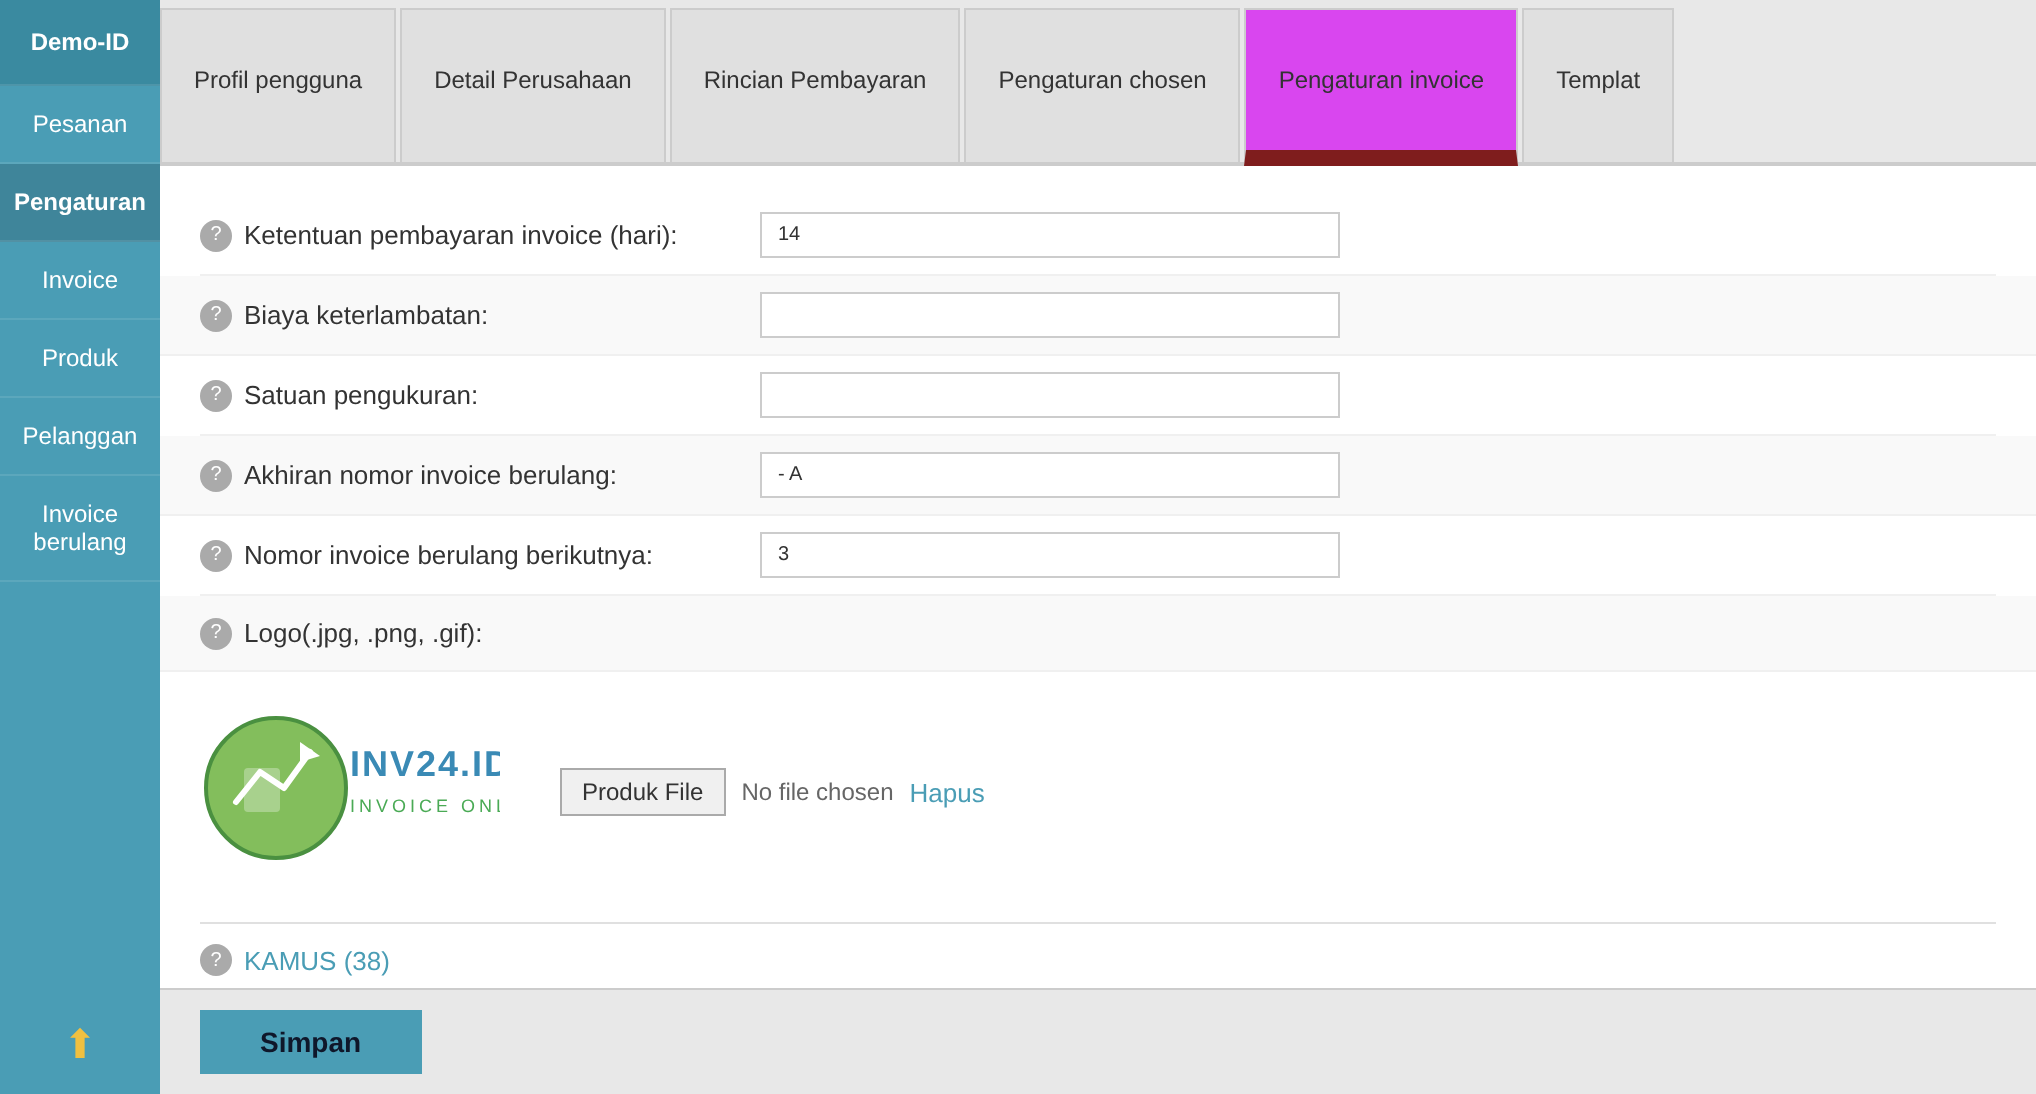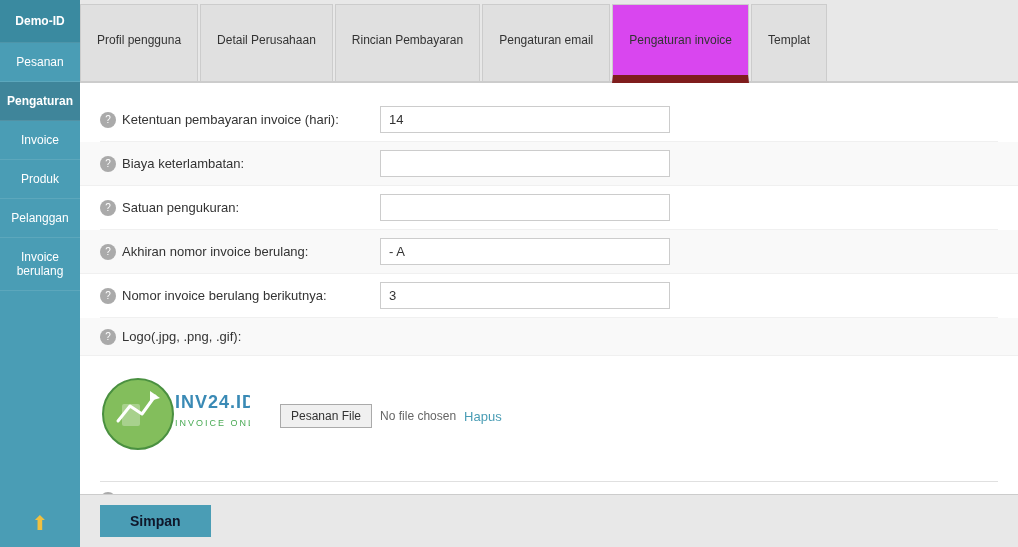--- a/index.html
+++ b/index.html
@@ -106,21 +106,21 @@
       justify-content: center;
       margin-right: 6px;
       flex-shrink: 0;
       cursor: pointer;
     }
 
     .form-input {
       width: 290px;
       padding: 5px 8px;
       border: 1px solid #ccc;
-      font-size: 13px;
+      font-size: 10px;
       color: #333;
       background: white;
     }
 
     
     .logo-section {
       display: flex;
       align-items: center;
       padding: 20px 0;
       gap: 30px;
@@ -210,21 +210,21 @@
     <div class="sidebar-icon-btn">⬆</div>
   </div>
 </div>
 
 <div class="main">
 
   <div class="tabs">
     <div class="tab">Profil pengguna</div>
     <div class="tab">Detail Perusahaan</div>
     <div class="tab">Rincian Pembayaran</div>
-    <div class="tab">Pengaturan email</div>
+    <div class="tab">Pengaturan chosen</div>
     <div class="tab active">Pengaturan invoice</div>
     <div class="tab">Templat</div>
   </div>
 
   <div class="content">
 
     <div class="form-row">
       <div class="form-label">
         <span class="help-icon">?</span>
         <span>Ketentuan pembayaran invoice (hari):</span>
@@ -284,21 +284,21 @@
 
           <rect x="22" y="28" width="18" height="22" rx="2" fill="white" opacity="0.3"></rect>
 
           <text x="75" y="32" font-family="Arial" font-size="18" font-weight="bold" fill="#3a8ab5" letter-spacing="1">INV24.ID</text>
 
           <text x="75" y="50" font-family="Arial" font-size="9" fill="#4aaa55" letter-spacing="2">INVOICE ONLINE</text>
         </svg>
       </div>
 
       <div class="file-input-area">
-        <button class="choose-file-btn">Pesanan File</button>
+        <button class="choose-file-btn">Produk File</button>
         <span class="file-name">No file chosen</span>
         <a class="hapus-link">Hapus</a>
       </div>
     </div>
 
     <div class="kamus-row">
       <span class="help-icon">?</span>
       <a class="kamus-link">KAMUS (38)</a>
     </div>
 

